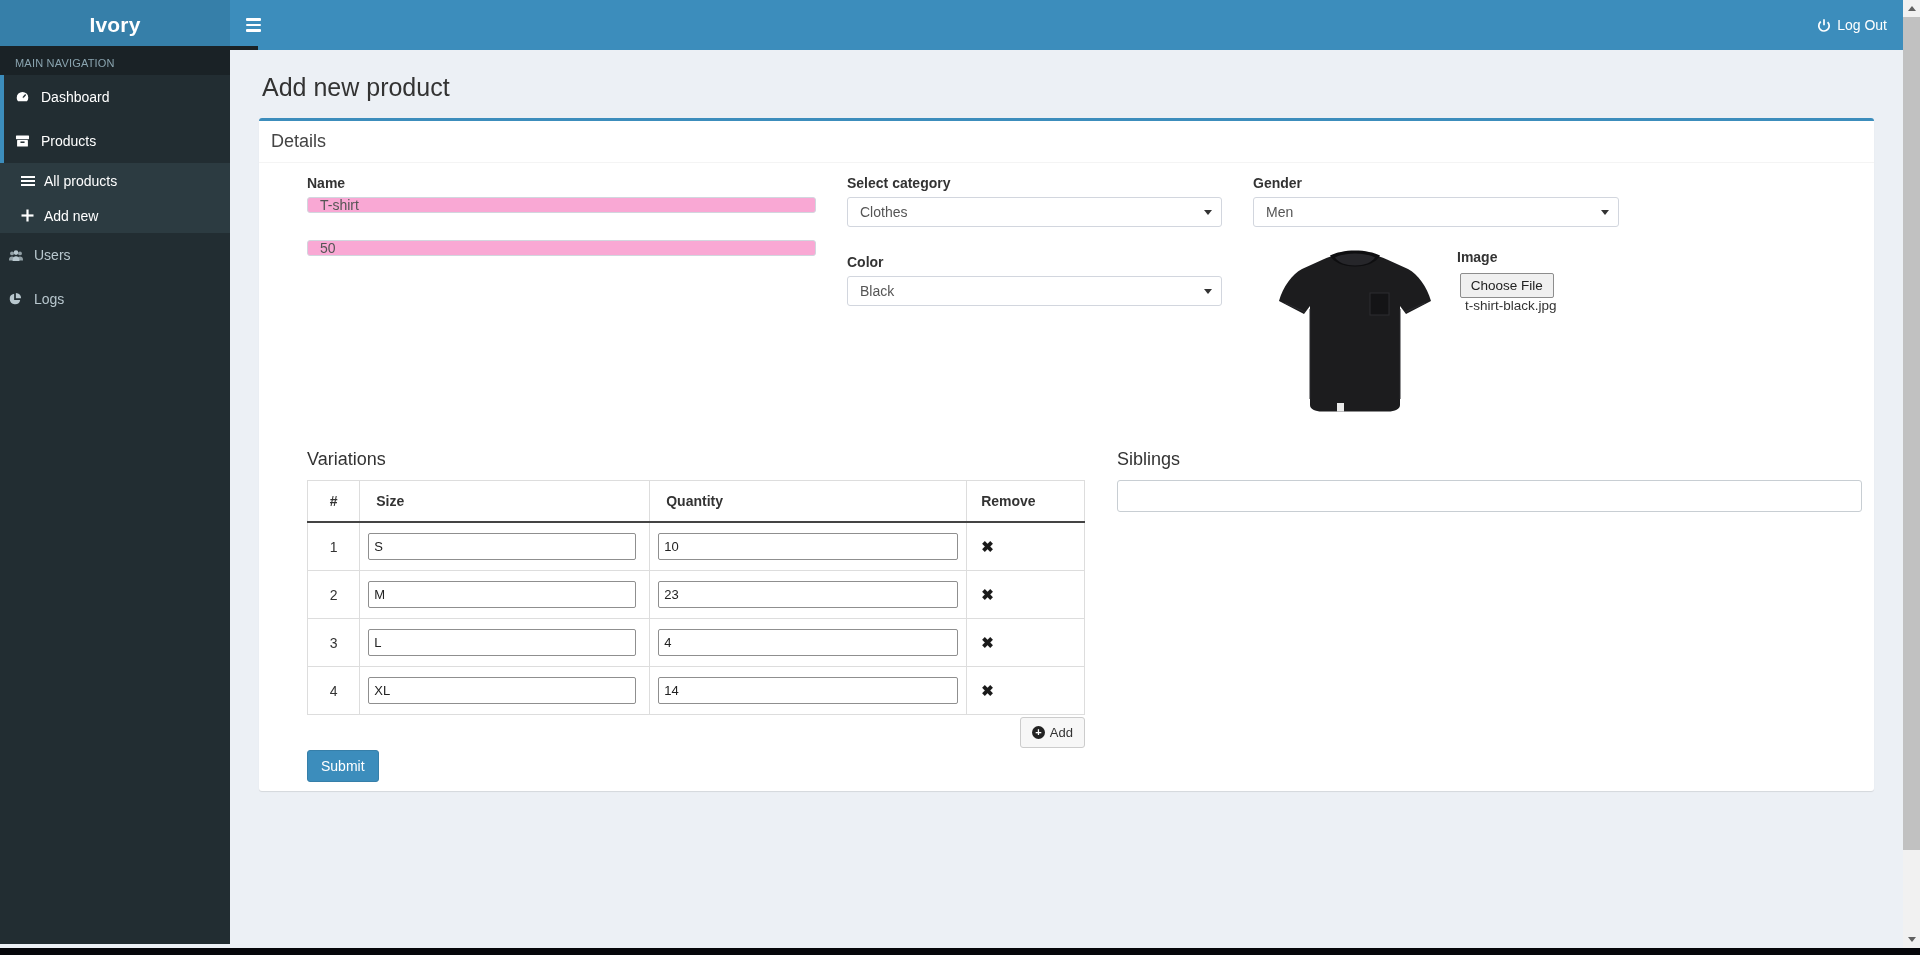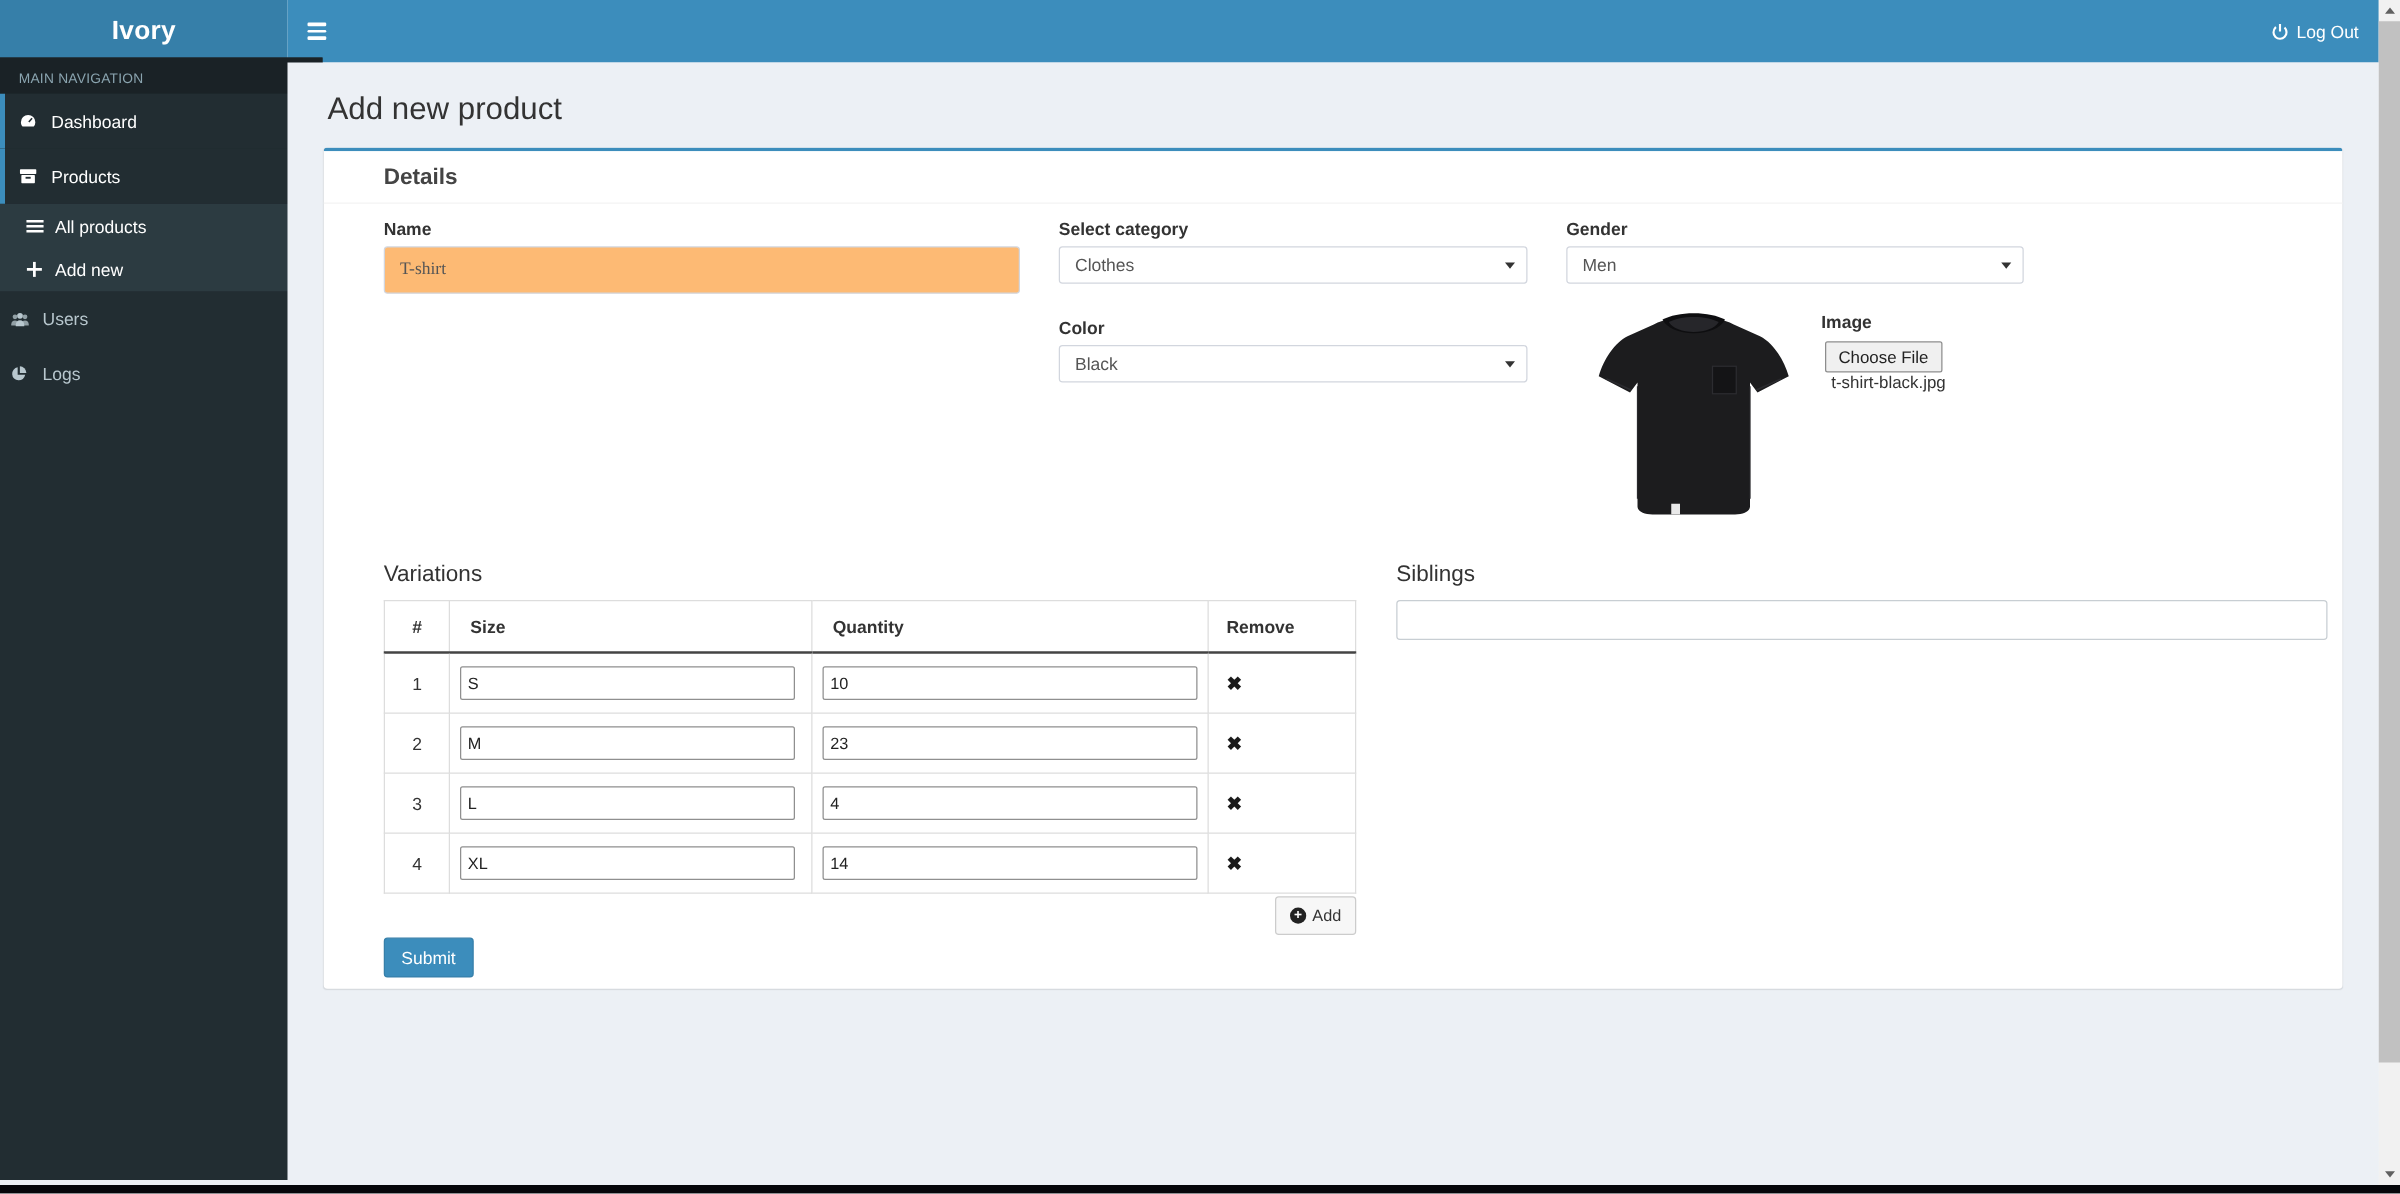--- a/index.html
+++ b/index.html
@@ -31,32 +31,32 @@
   .chev { position:absolute; right:14px; top:17px; }
 
   
   .content { position:absolute; left:230px; top:50px; width:1673px; height:898px; background:#ecf0f5; }
   .content-header { padding:23px 29px 16px 32px; }
   .content-header h1 { font-size:25px; font-weight:500; color:#333; }
 
   .box { margin:0 29px; background:#fff; border-top:3px solid #3c8dbc; border-radius:3px;
          box-shadow:0 1px 1px rgba(0,0,0,0.1); }
   .box-header { padding:10px 12px; border-bottom:1px solid #f4f4f4; }
-  .box-title { font-size:18px; font-weight:700; color:#444;margin-left:36px; }
+  .box-title { font-size:18px; font-weight:400; color:#444; }
   .box-body { padding:12px 12px 9px 12px;margin-left:36px; }
 
   .details-cols { display:flex; column-gap:31px; }
   .col1 { width:509px; flex:0 0 auto; }
   .col2 { width:375px; flex:0 0 auto; }
   .col3 { flex:1 1 auto; }
   .form-group { margin-bottom:27px; }
   .form-group label { display:block; font-weight:bold; font-size:14px; color:#333; margin-bottom:6px; }
-  .form-control { width:100%; height:38px; border:1px solid #d2d6de; border-radius:3px;
-                  padding:0 12px; font-size:14px; color:#555; background:#fdba74;
-                  font-family:Liberation Serif, serif; outline:none; }
+  .form-control { width:100%; height:16px; border:1px solid #d2d6de; border-radius:3px;
+                  padding:0 12px; font-size:14px; color:#555; background:#f9a8d4;
+                  font-family:Liberation Sans, sans-serif; outline:none; }
   .fake-select { position:relative; height:30px; border:1px solid #d2d6de; border-radius:3px;
                  background:#fff; display:flex; align-items:center; padding:0 24px 0 12px;
                  color:#555; cursor:pointer; }
   .fake-select .caret { position:absolute; right:9px; top:12px; width:0; height:0;
                         border-left:4px solid transparent; border-right:4px solid transparent;
                         border-top:5px solid #333; }
   .gender-select { width:366px; }
 
   .image-row { display:flex; margin-top:-7px; }
   .shirt-wrap { width:204px; height:172px; flex:0 0 auto; }
@@ -226,20 +226,21 @@
       </div>
       <div class="box-body">
 
         <div class="details-cols">
           <div class="col1">
             <div class="form-group">
               <label>Name</label>
               <input class="form-control" type="text" value="T-shirt" style="">
             </div>
             <div class="form-group">
+              <input class="form-control" type="text" value="50" style="">
             </div>
           </div>
 
           <div class="col2">
             <div class="form-group">
               <label>Select category</label>
               <div class="fake-select">
                 <span>Clothes</span>
                 <span class="caret"></span>
               </div>

